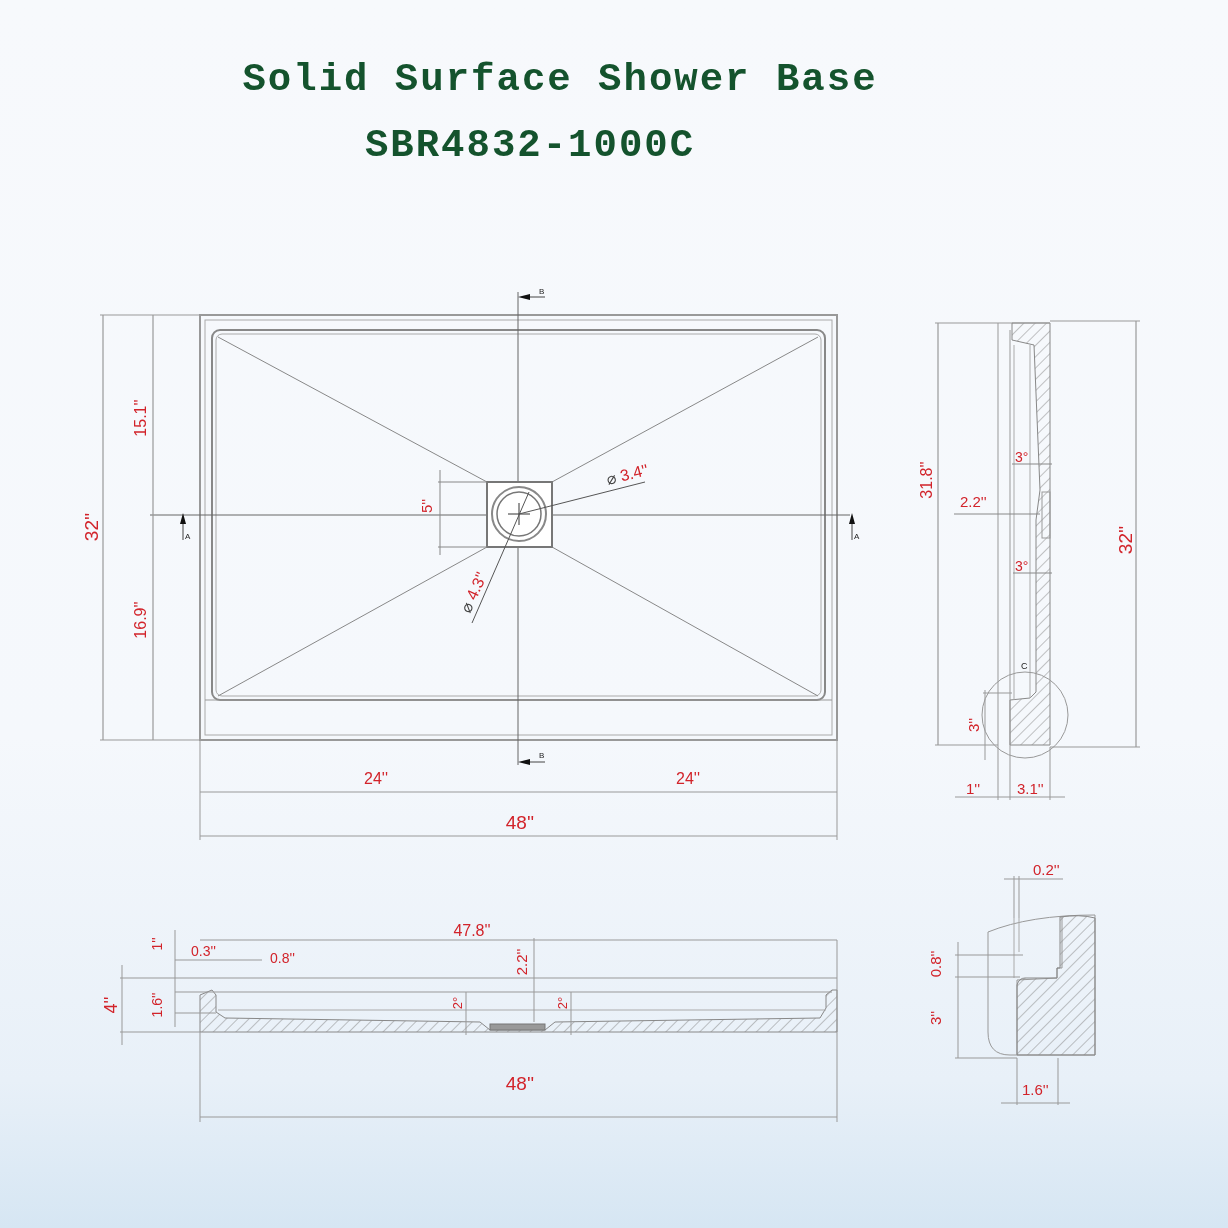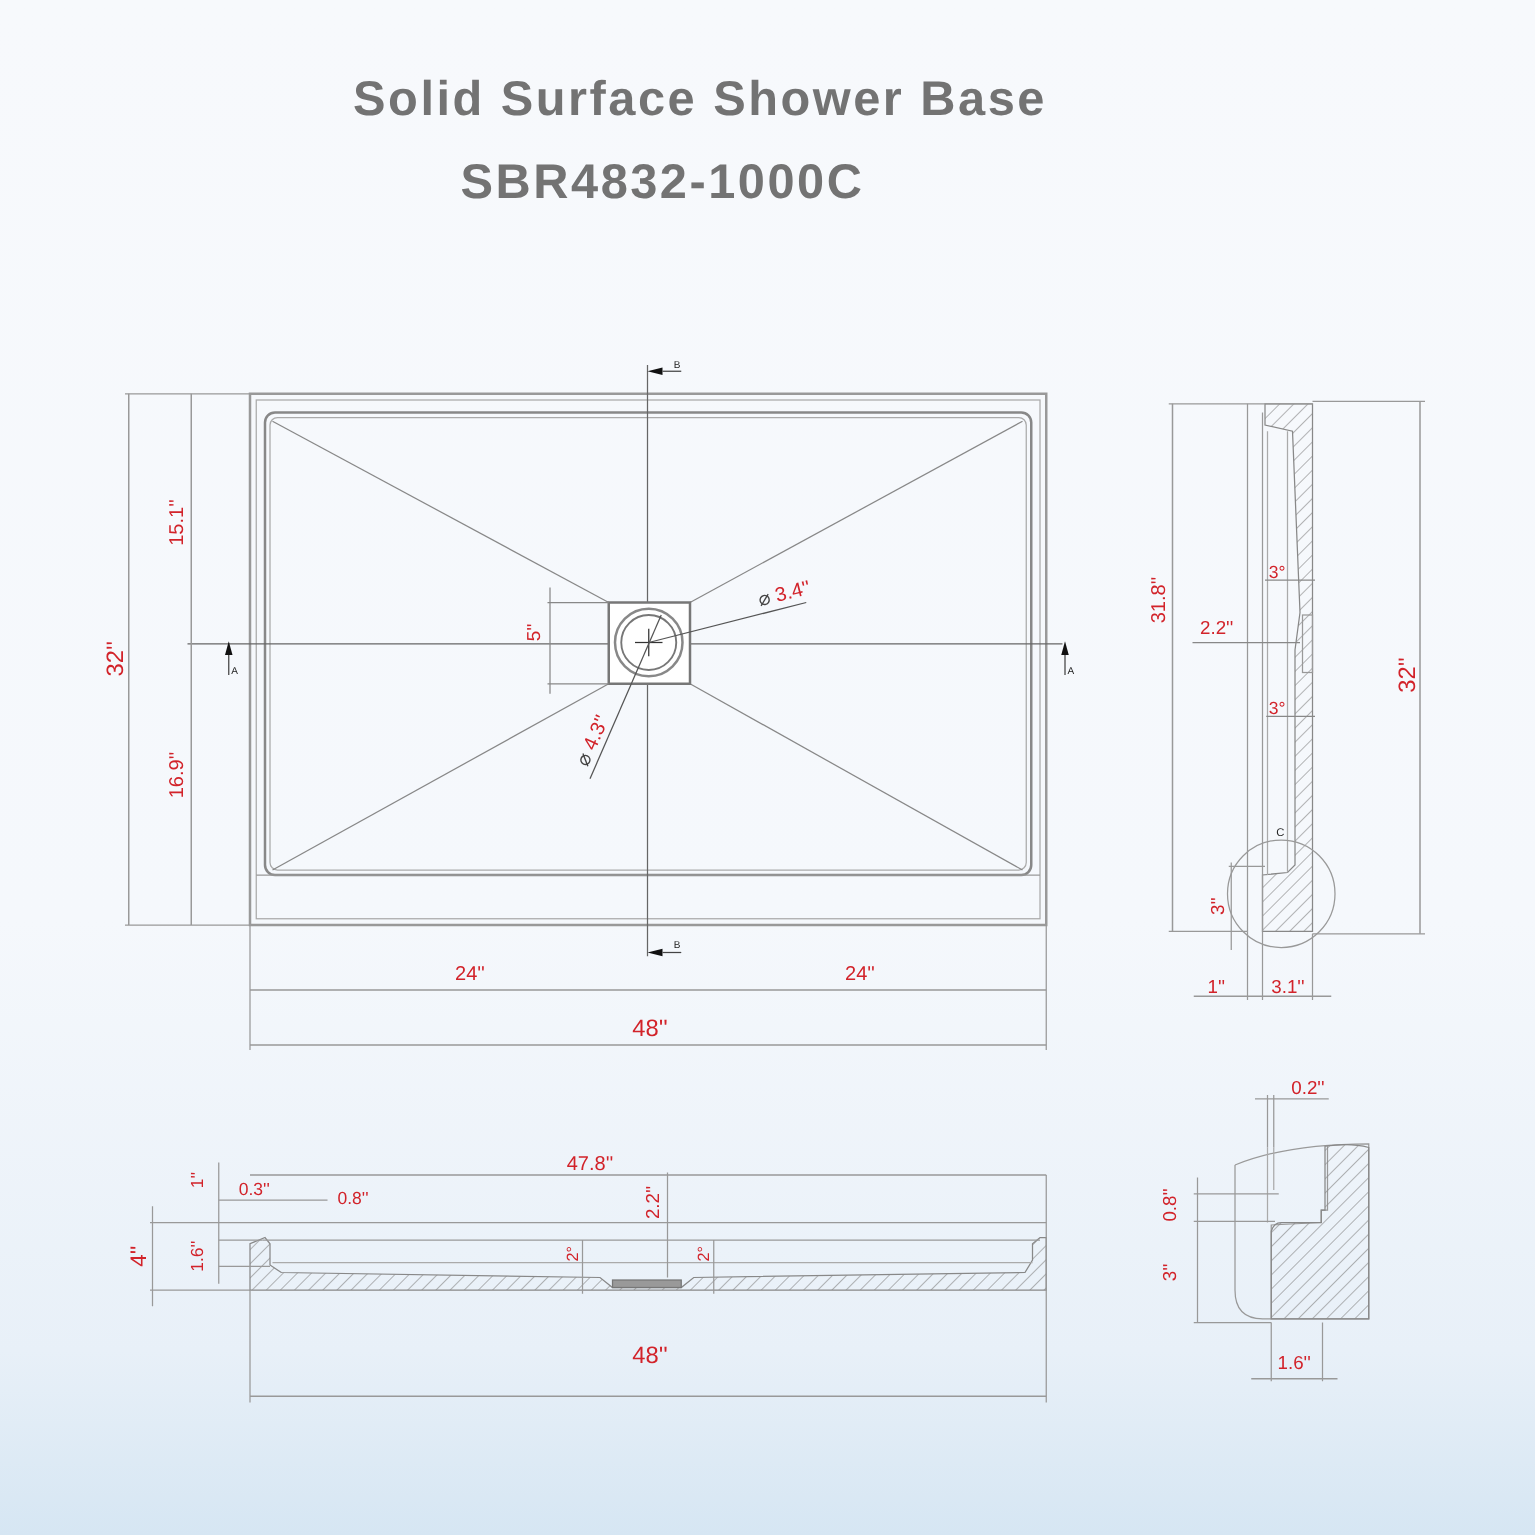--- a/index.html
+++ b/index.html
@@ -4,22 +4,22 @@
 <style>
   html, body { margin: 0; padding: 0; }
   body {
     width: 1228px; height: 1228px; overflow: hidden;
     background: linear-gradient(to bottom, #f7f9fc 0%, #f5f8fc 60%, #e8f0f8 88%, #d6e6f3 100%);
     font-family: "Liberation Sans", sans-serif;
     position: relative;
   }
   .title {
     position: absolute; left: 0; width: 1120px; text-align: center;
-    color: #737373; font-weight: bold; letter-spacing: 2px;
-    font-family: Liberation Sans, sans-serif;
+    color: #14532d; font-weight: bold; letter-spacing: 2px;
+    font-family: Liberation Mono, monospace;
   }
   #title-main { top: 58px; font-size: 39px; }
   #title-model { top: 124px; font-size: 39px; left: -30px; }
   svg { position: absolute; left: 0; top: 0; }
   .dim { fill: #d2232a; font-family: "Liberation Sans", sans-serif; }
   .lbl { fill: #222; font-family: "Liberation Sans", sans-serif; }
 </style>
 </head>
 <body>
 

